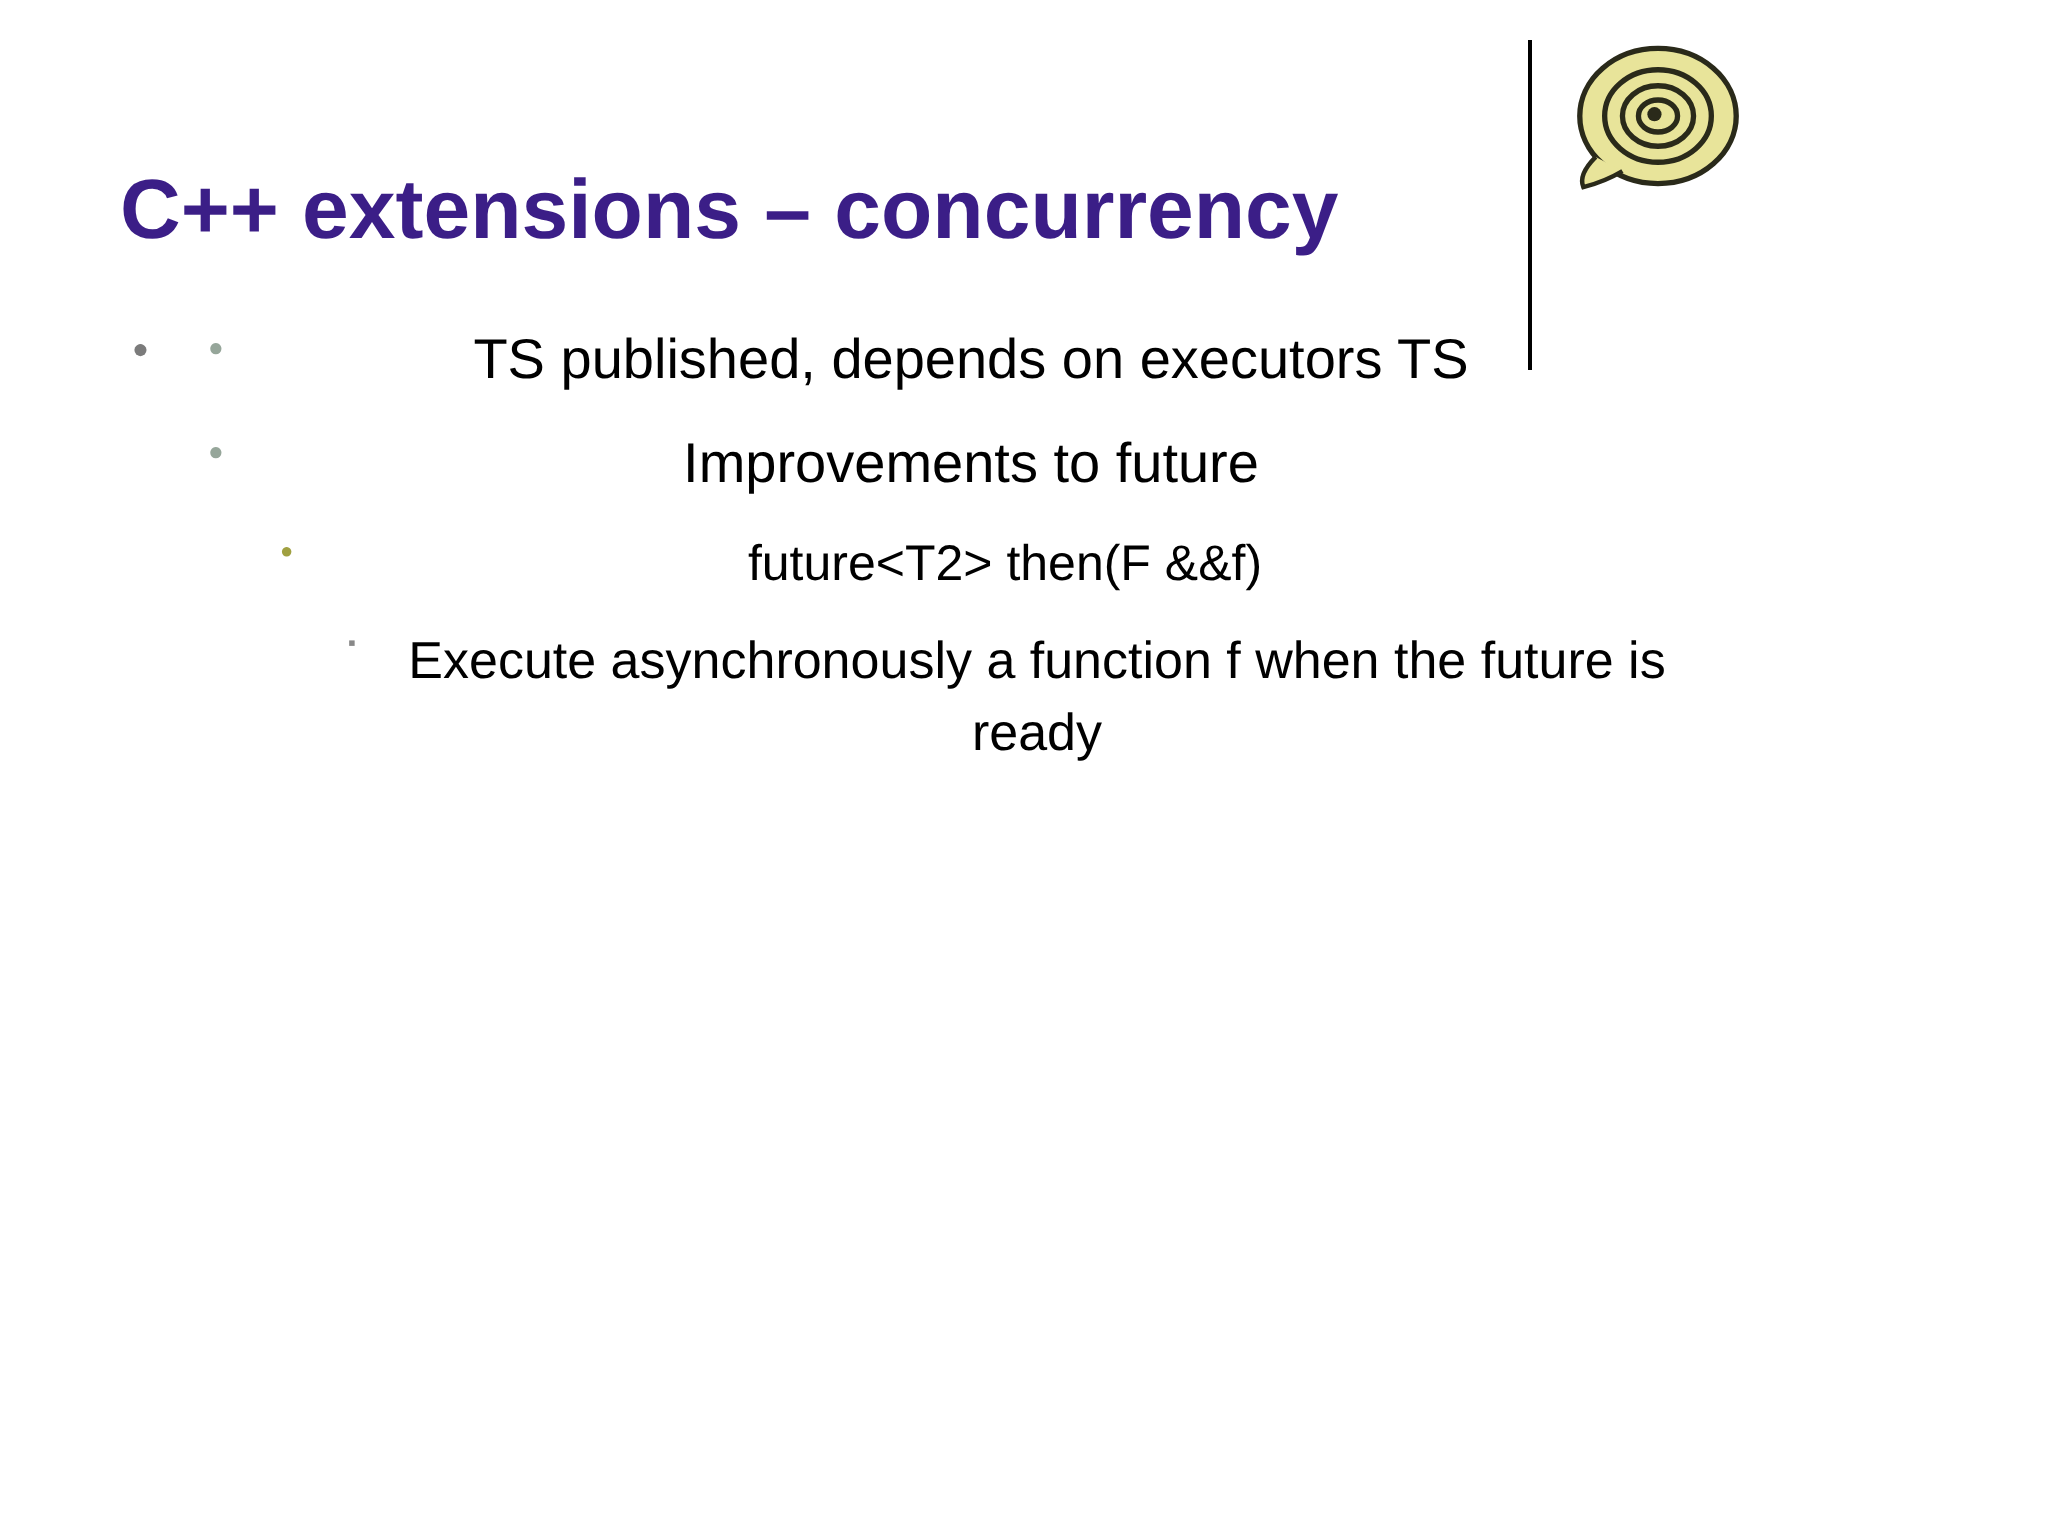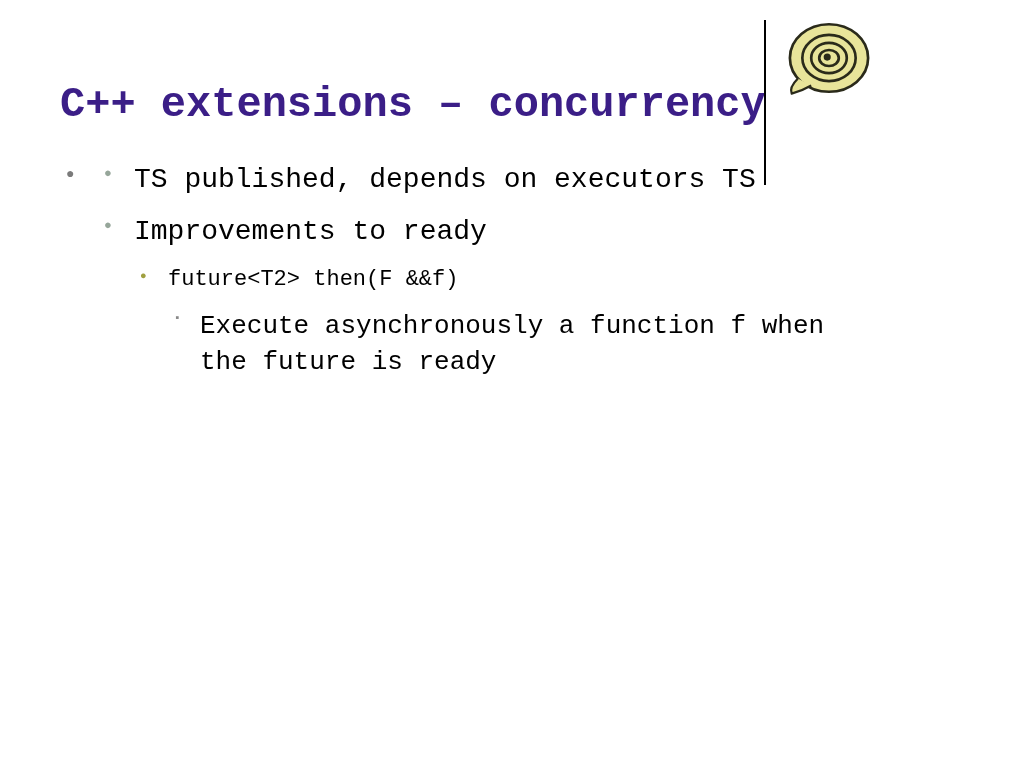--- a/index.html
+++ b/index.html
@@ -11,21 +11,20 @@
     font-family: Arial, Helvetica, sans-serif;
     background: #ffffff;
     color: #000;
     overflow: hidden;
   }
   .slide {
     position: relative;
     width: 896px;
     height: 768px;
     padding: 80px 59px 40px 60px;
-    font-family: Liberation Mono, monospace;
   }
   .divider {
     position: absolute;
     top: 20px;
     right: 130px;
     width: 2px;
     height: 165px;
     background: #000;
   }
   .logo {
@@ -47,41 +46,41 @@
   .lvl1 > li::before {
     content: "●";
     position: absolute;
     left: 6px;
     top: 6px;
     font-size: 14px;
     color: #7b7b7b;
   }
   .lvl1 > li > .text { font-size: 32px; line-height: 1.4; }
   .lvl2 { margin-top: 14px; }
-  .lvl2 > li { position: relative; padding-left: 36px; margin-bottom: 12px; }
+  .lvl2 > li { position: relative; padding-left: 36px; margin-bottom: 12px; text-align: center; }
   .lvl2 > li::before {
     content: "●";
     position: absolute;
     left: 6px;
     top: 6px;
     font-size: 13px;
     color: #96a69a;
   }
   .lvl2 > li > .text { font-size: 28px; line-height: 1.4; }
   .lvl3 { margin-top: 14px; }
   .lvl3 > li { position: relative; padding-left: 34px; margin-bottom: 12px; }
   .lvl3 > li::before {
     content: "●";
     position: absolute;
     left: 6px;
     top: 5px;
     font-size: 11px;
     color: #a0a040;
   }
-  .lvl3 > li > .text { font-size: 22px; line-height: 1.4; }
+  .lvl3 > li > .text { font-size: 25px; line-height: 1.4; }
   .lvl4 { margin-top: 12px; }
   .lvl4 > li { position: relative; padding-left: 32px; margin-bottom: 10px; }
   .lvl4 > li::before {
     content: "▪";
     position: absolute;
     left: 6px;
     top: 4px;
     font-size: 11px;
     color: #888;
   }
@@ -107,21 +106,21 @@
 
   <h1 class="title">C++ extensions – concurrency</h1>
 
   <ul class="lvl1">
     <li>
       <ul class="lvl2">
         <li>
           <span class="text">TS published, depends on executors TS</span>
         </li>
         <li>
-          <span class="text">Improvements to ready</span>
+          <span class="text">Improvements to future</span>
           <ul class="lvl3">
             <li>
               <span class="text">future&lt;T2&gt; then(F &amp;&amp;f)</span>
               <ul class="lvl4">
                 <li>
                   <span class="text">Execute asynchronously a function f when the future is ready</span>
                 </li>
               </ul>
             </li>
           </ul>

